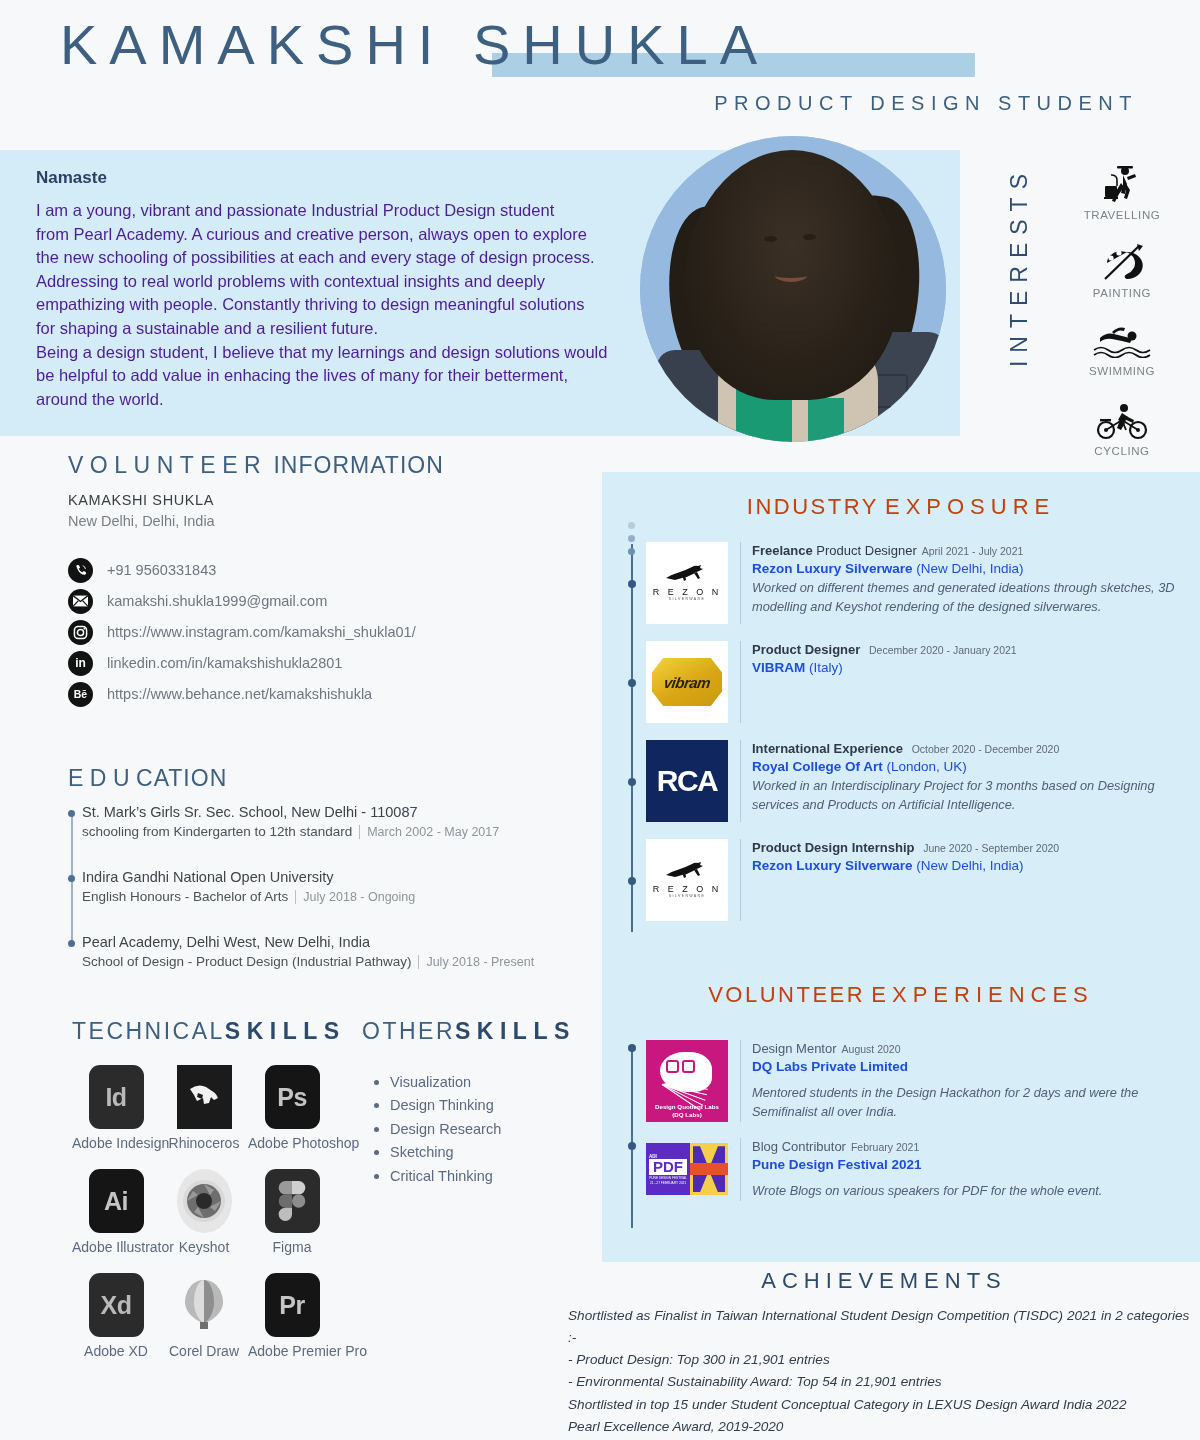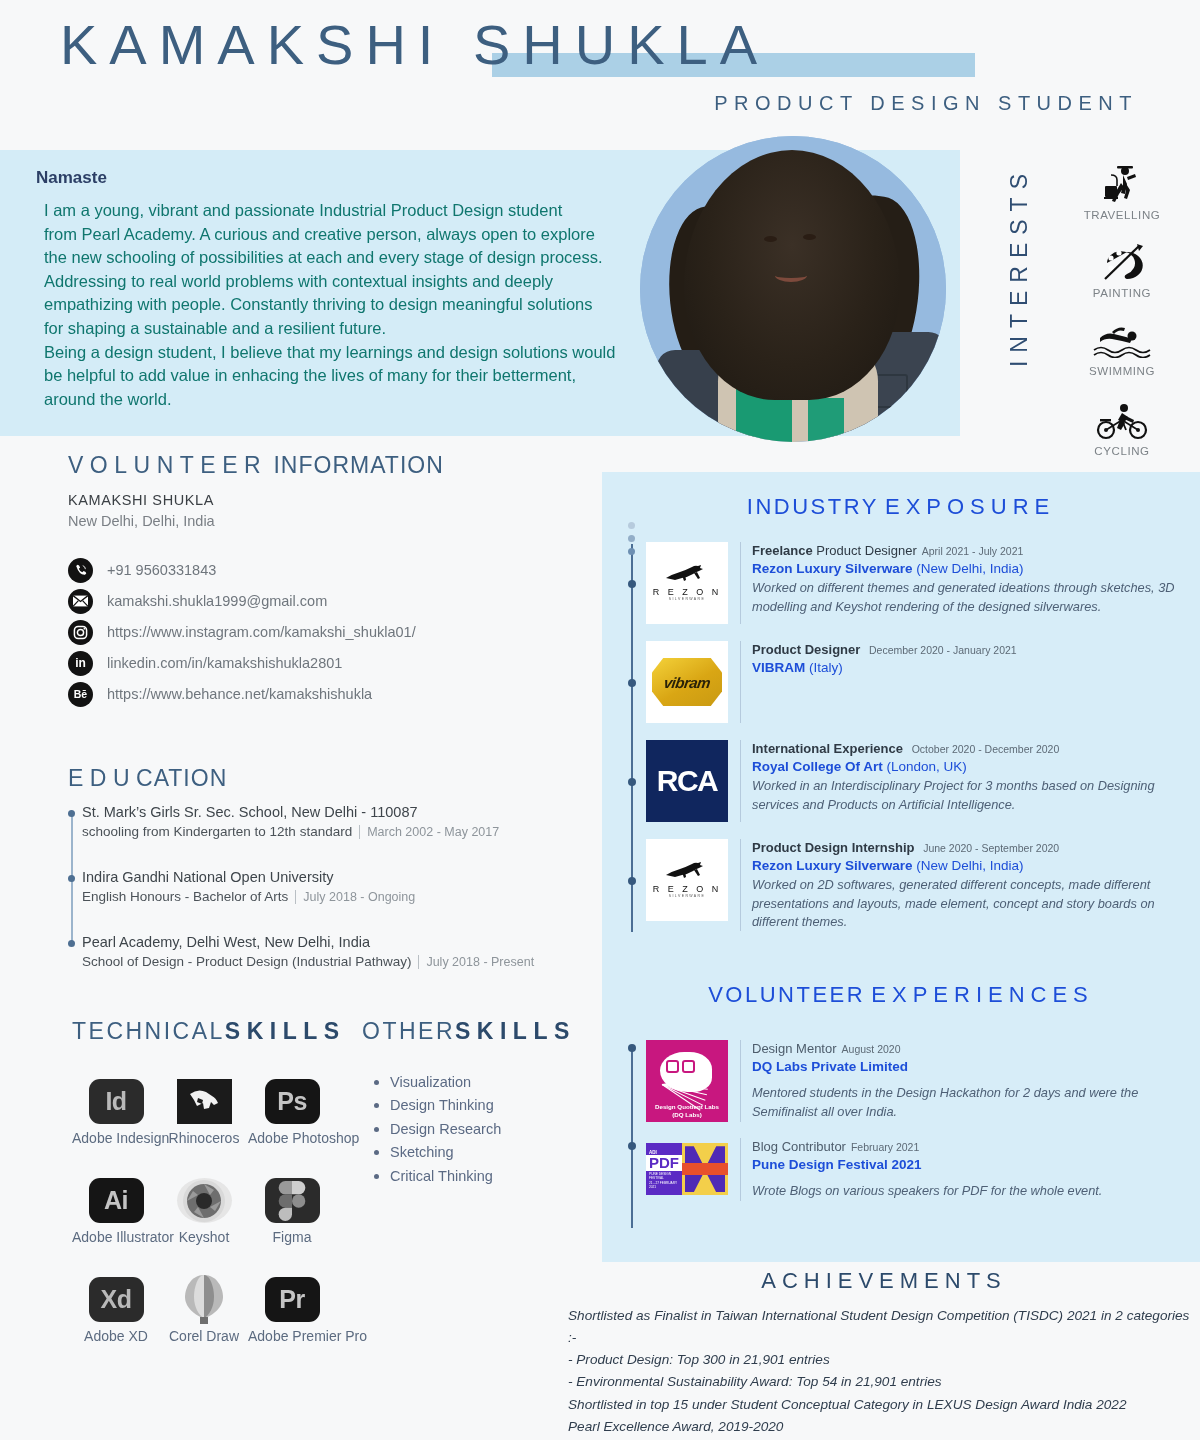--- a/index.html
+++ b/index.html
@@ -32,21 +32,21 @@
   #hero-band {
     position: absolute; left: 0; top: 150px; width: 1200px; height: 286px;
     background: #d4ecf7;
   }
   #hero-right-mask {
     position: absolute; left: 960px; top: 150px; width: 240px; height: 286px;
     background: #f7f8f9;
   }
   #bio-block { position: absolute; left: 36px; top: 168px; width: 615px; }
   #bio-greeting { font-size: 17px; font-weight: 700; color: #2c3f66; margin-bottom: 11px; }
-  #bio-text { font-size: 16.5px; line-height: 1.43; color: #0f766e; margin-left: 8px; }
+  #bio-text { font-size: 16.5px; line-height: 1.43; color: #4c1d95; }
   #bio-text p { margin: 0; }
 
   
   #photo {
     position: absolute; left: 640px; top: 136px; width: 306px; height: 306px;
     border-radius: 50%; overflow: hidden;
     background: linear-gradient(160deg,#9ec0e2 0%,#8fb6dd 45%,#86aed8 100%);
   }
   #photo .sky { position: absolute; inset: 0; background: #96badf; }
   #photo .hair {
@@ -151,21 +151,21 @@
     color: #8e959b; font-size: 12.5px;
     border-left: 1px solid #b9bfc4; padding-left: 7px; margin-left: 7px;
   }
 
   
   #technical-skills { position: absolute; left: 72px; top: 1018px; width: 300px; }
   #ts-head { margin-bottom: 20px; }
   #ts-grid { display: grid; grid-template-columns: repeat(3, 88px); gap: 0px; }
   .skill-cell { width: 88px; text-align: center; margin-bottom: 18px; }
   .skill-icon {
-    width: 55px; height: 45px; margin: 14px auto 6px; border-radius: 11px;
+    width: 55px; height: 64px; margin: 0 auto 6px; border-radius: 11px;
     display: flex; align-items: center; justify-content: center;
     font-size: 25px; font-weight: 700; letter-spacing: -0.5px;
   }
   .skill-name { font-size: 14px; color: #5c6b80; white-space: nowrap; }
   .ic-adobe { background: #2b2b2b; color: #b9b9b9; }
   .ic-adobe-dark { background: #151515; color: #c4c4c4; }
   .ic-square { border-radius: 0; }
 
   #other-skills { position: absolute; left: 362px; top: 1018px; width: 230px; }
   #os-head { margin-bottom: 26px; }
@@ -177,21 +177,21 @@
     content: ""; position: absolute; left: -16px; top: 9px;
     width: 5px; height: 5px; border-radius: 50%; background: #5b6a84;
   }
 
   
   #right-panel {
     position: absolute; left: 602px; top: 472px; width: 598px; height: 790px;
     background: #d7edf8;
   }
   .panel-head {
-    text-align: center; font-size: 22px; color: #1d4ed8; white-space: nowrap;
+    text-align: center; font-size: 22px; color: #c2410c; white-space: nowrap;
   }
   .panel-head .sp { letter-spacing: 6px; }
   .panel-head .nm { letter-spacing: 2.5px; }
 
   #industry-head { position: absolute; left: 0; top: 22px; width: 598px; }
   #industry-timeline { position: absolute; left: 26px; top: 50px; width: 560px; }
   #ind-line { position: absolute; left: 3px; top: 22px; width: 1.6px; height: 388px; background: #4b6e95; }
   .ind-dots-top { position: absolute; left: 0; top: 0; }
   .ind-dots-top i {
     display: block; width: 7px; height: 7px; border-radius: 50%; margin-bottom: 6px;
@@ -255,21 +255,21 @@
   .logo-dq .whisk i {
     position: absolute; left: 0; top: 0; width: 46px; height: 1.4px; background: #fff;
     transform-origin: left center;
   }
   .logo-dq .cap {
     position: absolute; left: 4px; bottom: 4px; width: 74px;
     font-size: 6.2px; font-weight: 700; color: #fff; text-align: center; line-height: 1.2;
   }
   .logo-pdf { width: 82px; height: 52px; background: #5b2bc4; display: flex; }
   .logo-pdf .left {
-    width: 36px; background: #5b2bc4; color: #fff; padding: 3px;
+    width: 44px; background: #5b2bc4; color: #fff; padding: 3px;
     display: flex; flex-direction: column; align-items: center; justify-content: center;
   }
   .logo-pdf .adi { font-size: 4.5px; align-self: flex-start; font-weight: 700; }
   .logo-pdf .big {
     background: #fff; color: #5b2bc4; font-size: 15px; font-weight: 700;
     padding: 0 4px; line-height: 1.05;
   }
   .logo-pdf .sm { font-size: 3.2px; margin-top: 1px; }
   .logo-pdf .right {
     flex: 1; background: #f3cf4a; position: relative;
@@ -642,21 +642,20 @@
                   <path d="M30 8 l4 6 l2 -1 l-3 -6z" fill="#111"></path>
                   <path d="M18 10 l2 6 l2 -1 l-1 -6z" fill="#111"></path>
                 </svg></div>
               <div class="word">R E Z O N</div>
               <div class="tag">SILVERWARE</div>
             </div>
           </div>
           <div class="exp-body">
             <div class="exp-role"><b>Product Design Internship</b> <span></span><span class="date">June 2020 - September 2020</span></div>
             <div class="exp-org"><b>Rezon Luxury Silverware</b> <span>(New Delhi, India)</span></div>
-            <div class="exp-desc">Worked on 2D softwares, generated different concepts, made different presentations and layouts, made element, concept and story boards on different themes.</div>
           </div>
         </div>
       </div>
   </div>
 
   <div id="volunteer-head" class="panel-head">
     <span class="nm">VOLUNTEER</span>
     <span class="sp">EXPERIENCES</span>
   </div>
 

